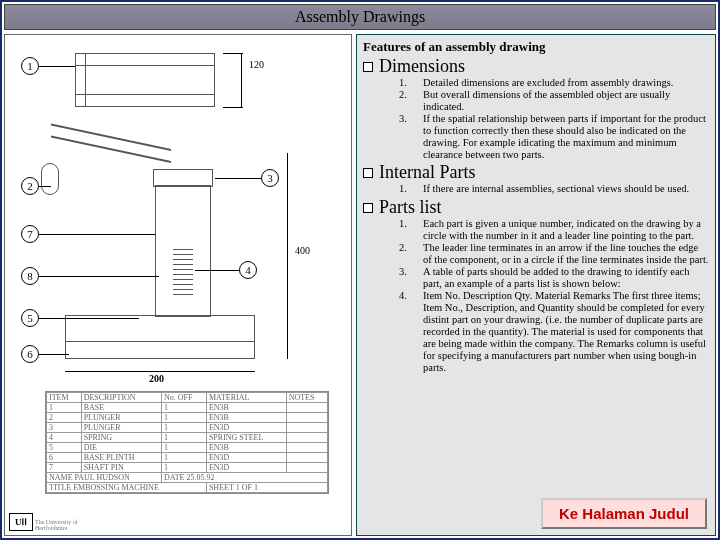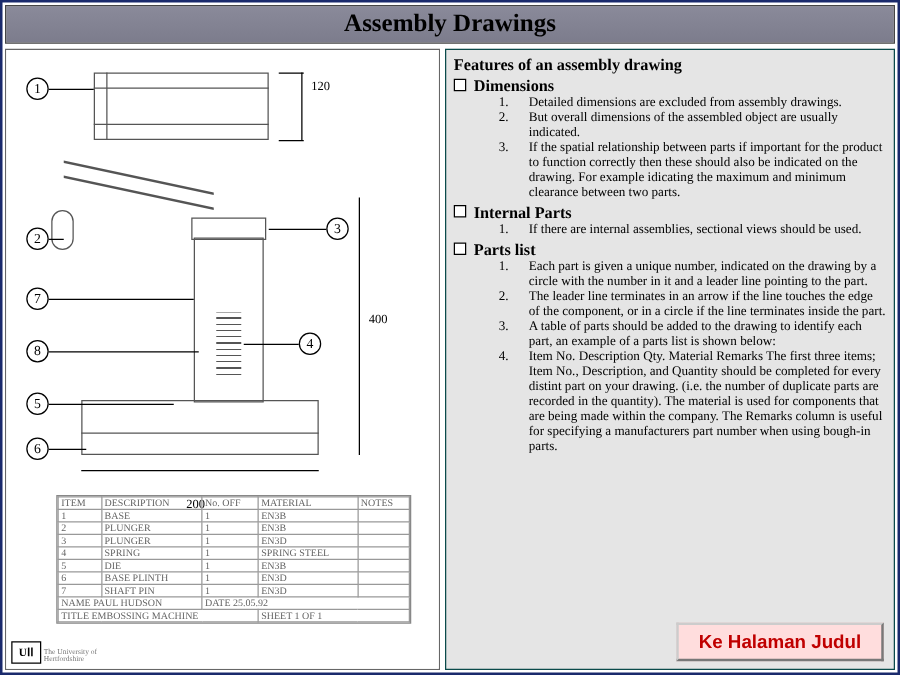--- a/index.html
+++ b/index.html
@@ -1,25 +1,25 @@
 <!DOCTYPE html>
 <html><head>
 <meta charset="utf-8">
 <style>
   * { box-sizing: border-box; margin: 0; padding: 0; }
   body { width: 720px; height: 540px; font-family: "Times New Roman", serif; background: #fff; overflow: hidden; }
   .frame { width: 720px; height: 540px; border: 2px solid #1a2a6c; display: flex; flex-direction: column; }
-  .titlebar { background: linear-gradient(#8a8a9a,#7c7c8c); border: 1px solid #444; margin: 2px; text-align: center; font-size: 20px; font-weight: 700; padding: 3px 0; color: #000; }
+  .titlebar { background: linear-gradient(#8a8a9a,#7c7c8c); border: 1px solid #444; margin: 2px; text-align: center; font-size: 16px; font-weight: 400; padding: 3px 0; color: #000; }
   .content { flex: 1; display: flex; gap: 4px; padding: 2px 2px 2px 2px; min-height: 0; }
   .left { width: 348px; display: flex; flex-direction: column; border: 1px solid #666; }
   .right { flex: 1; background: #e5e5e5; border: 1px solid #0a4a4a; padding: 4px 6px; color: #000; position: relative; }
   .features-title { font-weight: bold; font-size: 13px; margin-bottom: 1px; }
   .topic-row { display: flex; align-items: baseline; gap: 6px; margin-top: 1px; }
   .bullet-box { width: 10px; height: 10px; border: 1px solid #000; display: inline-block; flex-shrink: 0; background: #fff; margin-top: 2px; }
-  .topic-label { font-weight: bold; font-size: 13px; text-align: center; }
+  .topic-label { font-weight: normal; font-size: 18px; text-align: center; }
   .numlist { margin-left: 36px; font-size: 10.5px; line-height: 1.15; }
   .numlist .item { display: flex; gap: 10px; margin-bottom: 0px; }
   .numlist .num { width: 14px; flex-shrink: 0; }
   .numlist .txt { flex: 1; }
   .btnstack { position: absolute; right: 8px; bottom: 6px; display: flex; flex-direction: column; gap: 6px; }
   .btn { padding: 5px 16px; font-family: Arial, sans-serif; font-weight: bold; font-size: 15px; border: 2px outset #ccc; text-align: center; cursor: pointer; }
   .btn.red { background: #ffdddd; color: #c00000; }
   .btn.orange { background: #ffe8b0; color: #c06000; }
   
   .drawing { flex: 1; position: relative; background: #fff; }
@@ -79,21 +79,21 @@
         <div class="leader" style="left:34px; top:319px; width:30px;"></div>
         <div class="callout" style="left:256px; top:134px;">3</div>
         <div class="leader" style="left:210px; top:143px; width:46px;"></div>
         <div class="callout" style="left:234px; top:226px;">4</div>
         <div class="leader" style="left:190px; top:235px; width:44px;"></div>
 
         <div class="leader" style="left:282px; top:118px; width:1px; height:206px;"></div>
         <div class="dim" style="left:290px; top:210px;">400</div>
 
         <div class="leader" style="left:60px; top:336px; width:190px;"></div>
-        <div class="dim" style="left:144px; top:358px;">200</div>
+        <div class="dim" style="left:144px; top:338px;font-weight:bold;">200</div>
 
         <div class="tbl" style="position:absolute; left:40px; top:356px; width:284px;">
           <table>
             <tbody>
                 <tr>
               <th>ITEM</th>
               <th>DESCRIPTION</th>
               <th>No. OFF</th>
               <th>MATERIAL</th>
               <th>NOTES</th>

